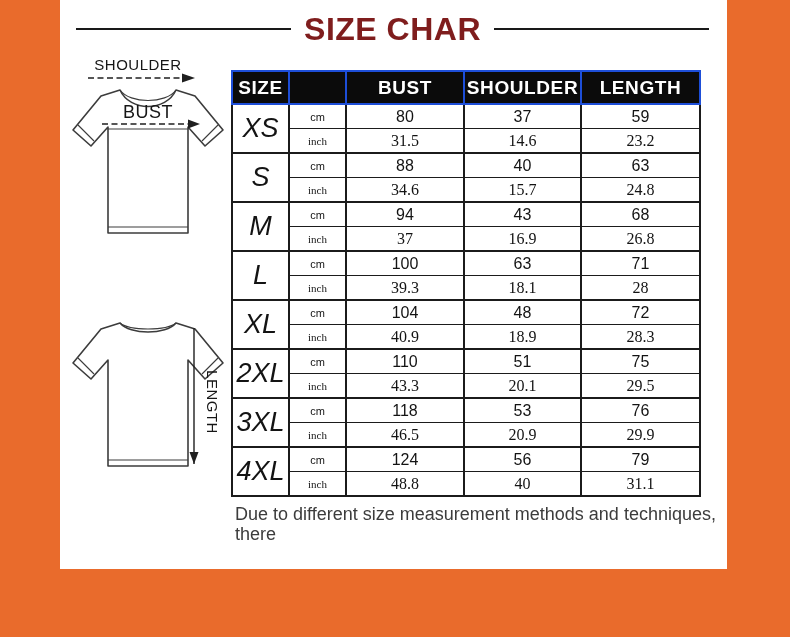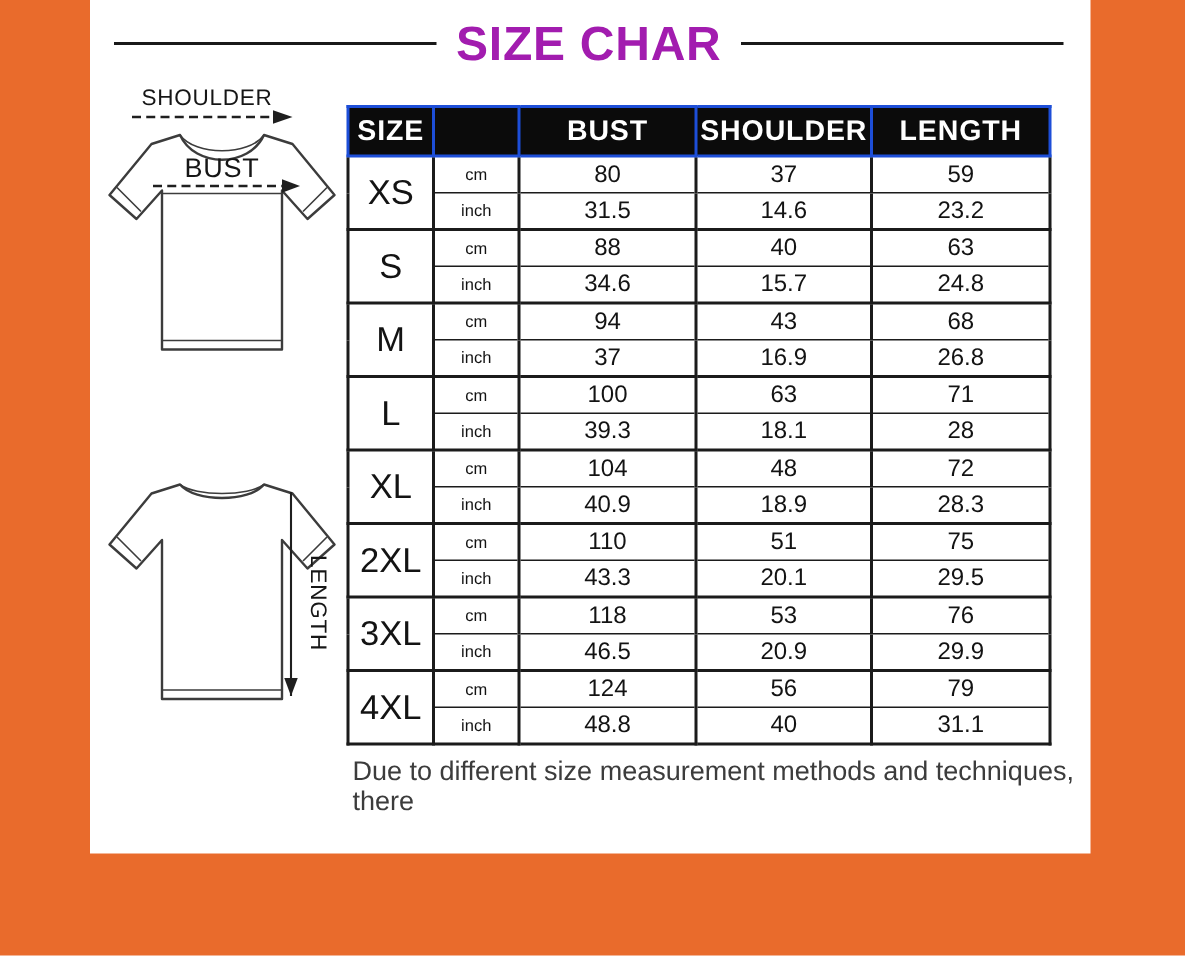--- a/index.html
+++ b/index.html
@@ -14,21 +14,21 @@
     background:#ffffff;
   }
 
   
   .title-row {
     position:absolute; top:6px; left:16px; right:18px; height:46px;
     display:flex; align-items:center; gap:13px;
   }
   .rule { flex:1; height:2px; background:#191919; }
   .title {
-    margin:0; font-size:32px; font-weight:700; color:#a21caf;
+    margin:0; font-size:32px; font-weight:700; color:#7f1d1d;
     letter-spacing:0.5px; white-space:nowrap;
   }
 
   
   .shirt { position:absolute; left:8px; }
   .shirt.front { top:50px;  width:160px; height:190px; }
   .shirt.back  { top:276px; width:160px; height:196px; }
 
   .outline { fill:#ffffff; stroke:#3c3c3c; stroke-width:1.6; stroke-linejoin:round; }
   .thin    { fill:none;    stroke:#3c3c3c; stroke-width:1.1; }
@@ -46,24 +46,24 @@
   }
   .size-table th {
     background:#0b0b0b; color:#ffffff; font-size:19px; font-weight:700;
     height:31px; letter-spacing:0.6px; border:2px solid #1d4ed8; padding:0;
     text-align:center;
   }
   .size-table td {
     border:2px solid #1b1b1b; text-align:center; vertical-align:middle;
     height:23px; font-size:16px; color:#131313; padding:0;
   }
-  .size-table td.size-cell { font-size:23px; font-weight:400; }
+  .size-table td.size-cell { font-size:27px; font-weight:400;font-style:italic; }
   .size-table td.unit-cell { font-size:11px; }
   .size-table tr.row-cm   td:not(.size-cell) { border-bottom-width:1px; }
-  .size-table tr.row-inch td                 { border-top-width:1px; }
+  .size-table tr.row-inch td                 { border-top-width:1px;font-family:Liberation Serif, serif; }
 
   
   .note {
     position:absolute; left:171px; top:500px; width:520px; margin:4px;
     font-size:18px; line-height:1.13; color:#3c3c3c;
   }
 </style>
 </head>
 <body>
 

